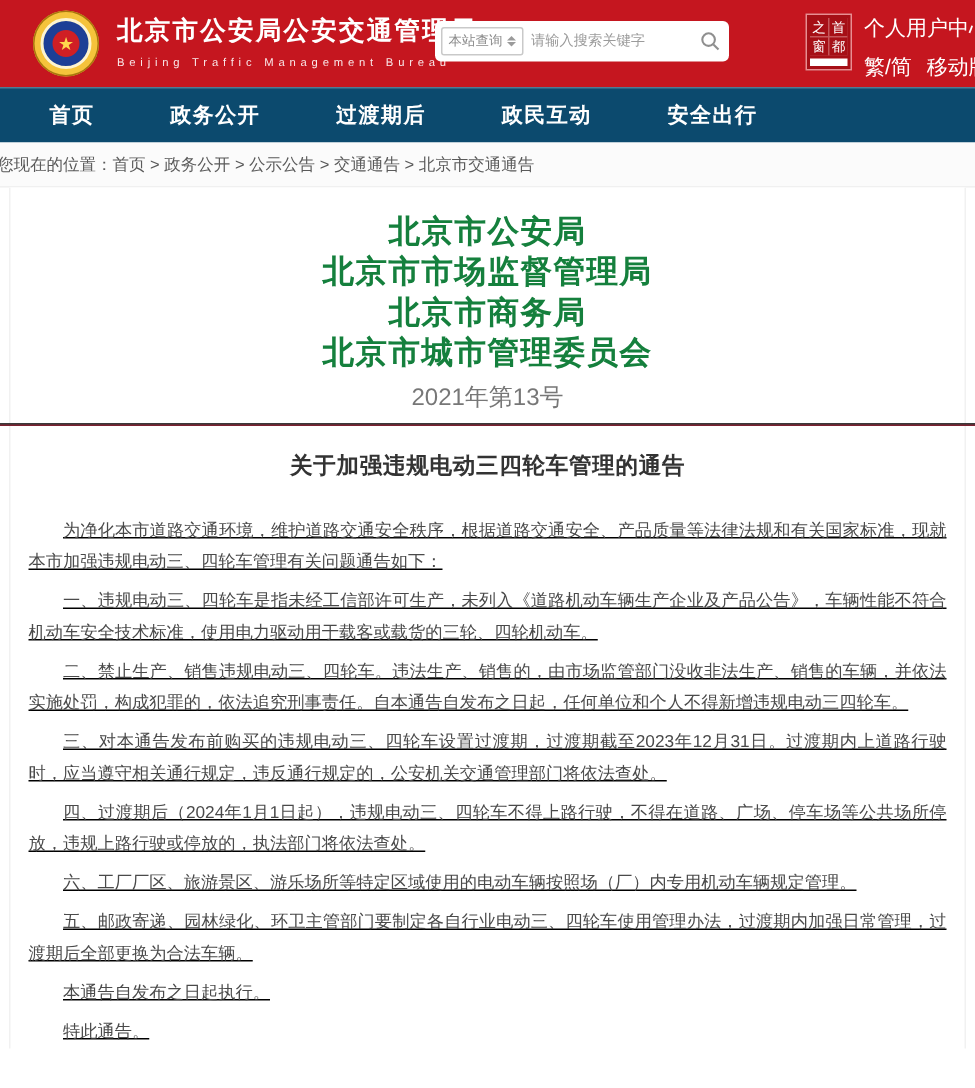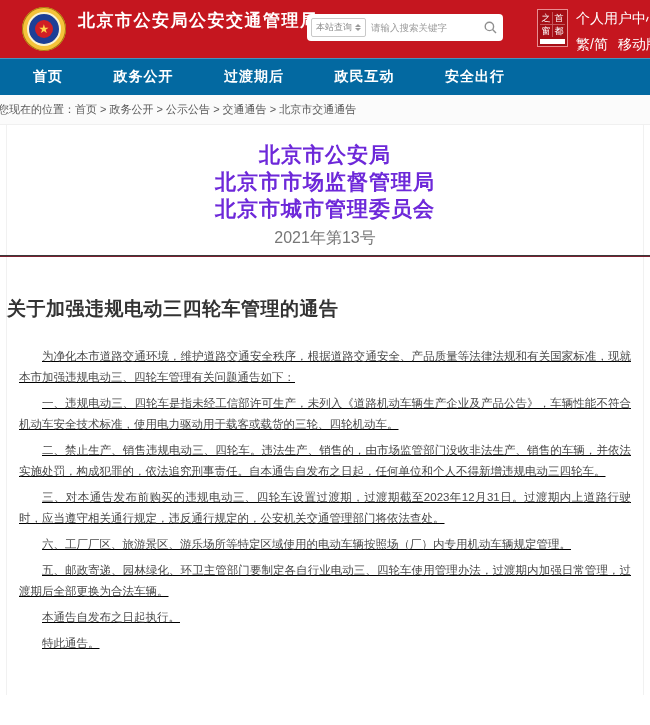--- a/index.html
+++ b/index.html
@@ -12,21 +12,21 @@
     background:#f5c33b; display:flex; align-items:center; justify-content:center;
     box-shadow:0 0 0 1px #a8760e inset; }
   .badge-inner { width:34px; height:34px; border-radius:50%; background:#1d3f96;
     display:flex; align-items:center; justify-content:center; border:2px solid #fdf4d0; }
   .badge-core { width:18px; height:18px; border-radius:50%; background:#d01f24; color:#ffd84d;
     font-size:12px; line-height:18px; text-align:center; }
   .org { position:absolute; left:78px; top:9px; color:#fff; }
   .org-title { font-size:17px; font-weight:bold; letter-spacing:1.5px; white-space:nowrap; }
   .org-sub { margin-top:5px; font-size:7.5px; letter-spacing:3.2px; color:rgba(255,255,255,.9); white-space:nowrap; }
 
-  .search { position:absolute; left:307px; top:14px; width:196px; height:27px; background:#fff;
+  .search { position:absolute; left:290px; top:14px; width:196px; height:27px; background:#fff;
     border-radius:4px; display:flex; align-items:center; padding:0 6px 0 4px; }
   .scope { display:flex; align-items:center; gap:3px; border:1px solid #c9c9c9; border-radius:2px;
     height:19px; padding:0 4px; color:#8a8a8a; font-size:9px; white-space:nowrap; cursor:pointer; }
   .steppers { display:flex; flex-direction:column; gap:1px; }
   .tri-up { width:0; height:0; border-left:3px solid transparent; border-right:3px solid transparent; border-bottom:3.5px solid #9a9a9a; }
   .tri-dn { width:0; height:0; border-left:3px solid transparent; border-right:3px solid transparent; border-top:3.5px solid #9a9a9a; }
   .search input { flex:1; border:none; outline:none; font-size:9.5px; color:#333; margin-left:5px; min-width:0; }
   .search input::placeholder { color:#9b9b9b; }
   .mag { flex:none; }
 
@@ -35,56 +35,57 @@
   .portal-grid { display:grid; grid-template-columns:1fr 1fr; gap:1px; background:#c5565a; }
   .portal-grid span { background:#a60f16; color:#fff; font-size:9px; line-height:12px; text-align:center; }
   .portal-strip { margin-top:2px; height:5px; background:#fff; color:#a60f16; font-size:4px;
     line-height:5px; text-align:center; overflow:hidden; white-space:nowrap; }
 
   .qlinks { position:absolute; left:576px; top:10px; width:160px; color:#fff; }
   .qrow { display:flex; gap:10px; white-space:nowrap; margin-bottom:8px; }
   .qrow a { color:#fff; font-size:14px; text-decoration:none; cursor:pointer; }
 
   
-  .nav { height:37px; background:#0369a1; border-top:1px solid rgba(255,255,255,.28); }
+  .nav { height:37px; background:#0c4a6e; border-top:1px solid rgba(255,255,255,.28); }
   .nav-inner { display:flex; justify-content:space-between; width:472px; margin-left:33px;
     height:100%; align-items:center; }
   .nav-item { color:#fff; font-size:14px; font-weight:bold; letter-spacing:1px;
     text-decoration:none; cursor:pointer; white-space:nowrap; }
 
   
   .crumbbar { height:30px; background:#fbfbfb; border-bottom:1px solid #f0f0f0;
     display:flex; align-items:center; font-size:11px; color:#5a5a5a; padding-left:1px;
     margin-left:-3px; white-space:nowrap; }
   .crumb-trail { color:#5a5a5a; cursor:pointer; }
 
   
   .content { background:#fff; border-left:1px solid #f1f1f1; border-right:1px solid #f1f1f1;
     margin:0 6px; padding-top:16px; min-height:570px; }
-  .issuer { text-align:center; font-size:21px; font-weight:bold; color:#6d28d9;
+  .issuer { text-align:center; font-size:21px; font-weight:bold; color:#15803d;
     line-height:27px; letter-spacing:1px; }
   .doc-no { text-align:center; font-size:16px; color:#777; margin-top:6px; margin-bottom:6px; }
   .rule { margin:0 -7px; height:2px; background:#7c2130; border-top:1px solid #3a3a3a; }
-  .notice-title { font-size:19px; font-weight:bold; color:#333;
-    margin-top:39px; letter-spacing:.5px; }
+  .notice-title { text-align:center; font-size:15px; font-weight:bold; color:#333;
+    margin-top:17px; letter-spacing:.5px; }
   .body-text { padding:24px 12px 0 12px;text-decoration:underline; }
   .body-text p { font-size:11.5px; color:#4a4a4a; line-height:21px; text-indent:2em;
     text-align:justify; margin-bottom:5px; }
 </style>
 </head>
 <body>
 
 <div class="header">
   <div class="badge">
     <div class="badge-inner">
       <div class="badge-core">★</div>
     </div>
   </div>
   <div class="org">
     <div class="org-title">北京市公安局公安交通管理局</div>
+    <div class="org-sub">Beijing Traffic Management Bureau</div>
   </div>
 
   <div class="search">
     <div class="scope">
       <span>本站查询</span>
       <span class="steppers">
         <span class="tri-up"></span>
           <span class="tri-dn"></span>
       </span>
     </div>
@@ -135,29 +136,31 @@
 <div class="crumbbar">
   <span>您现在的位置：</span>
   <span class="crumb-trail">首页 &gt; 政务公开 &gt; 公示公告 &gt; 交通通告 &gt; 北京市交通通告</span>
 </div>
 
 <div class="content">
   <div>
 
   <div class="issuer">北京市公安局</div>
       <div class="issuer">北京市市场监督管理局</div>
+      <div class="issuer">北京市商务局</div>
       <div class="issuer">北京市城市管理委员会</div>
     </div>
   <div class="doc-no">2021年第13号</div>
   <div class="rule"></div>
   <div class="notice-title">关于加强违规电动三四轮车管理的通告</div>
   <div class="body-text">
 
   <p>为净化本市道路交通环境，维护道路交通安全秩序，根据道路交通安全、产品质量等法律法规和有关国家标准，现就本市加强违规电动三、四轮车管理有关问题通告如下：</p>
       <p>一、违规电动三、四轮车是指未经工信部许可生产，未列入《道路机动车辆生产企业及产品公告》，车辆性能不符合机动车安全技术标准，使用电力驱动用于载客或载货的三轮、四轮机动车。</p>
       <p>二、禁止生产、销售违规电动三、四轮车。违法生产、销售的，由市场监管部门没收非法生产、销售的车辆，并依法实施处罚，构成犯罪的，依法追究刑事责任。自本通告自发布之日起，任何单位和个人不得新增违规电动三四轮车。</p>
       <p>三、对本通告发布前购买的违规电动三、四轮车设置过渡期，过渡期截至2023年12月31日。过渡期内上道路行驶时，应当遵守相关通行规定，违反通行规定的，公安机关交通管理部门将依法查处。</p>
+      <p>四、过渡期后（2024年1月1日起），违规电动三、四轮车不得上路行驶，不得在道路、广场、停车场等公共场所停放，违规上路行驶或停放的，执法部门将依法查处。</p>
       <p>六、工厂厂区、旅游景区、游乐场所等特定区域使用的电动车辆按照场（厂）内专用机动车辆规定管理。</p>
       <p>五、邮政寄递、园林绿化、环卫主管部门要制定各自行业电动三、四轮车使用管理办法，过渡期内加强日常管理，过渡期后全部更换为合法车辆。</p>
       <p>本通告自发布之日起执行。</p>
       <p>特此通告。</p>
     </div>
 </div>
 
 </body></html>

